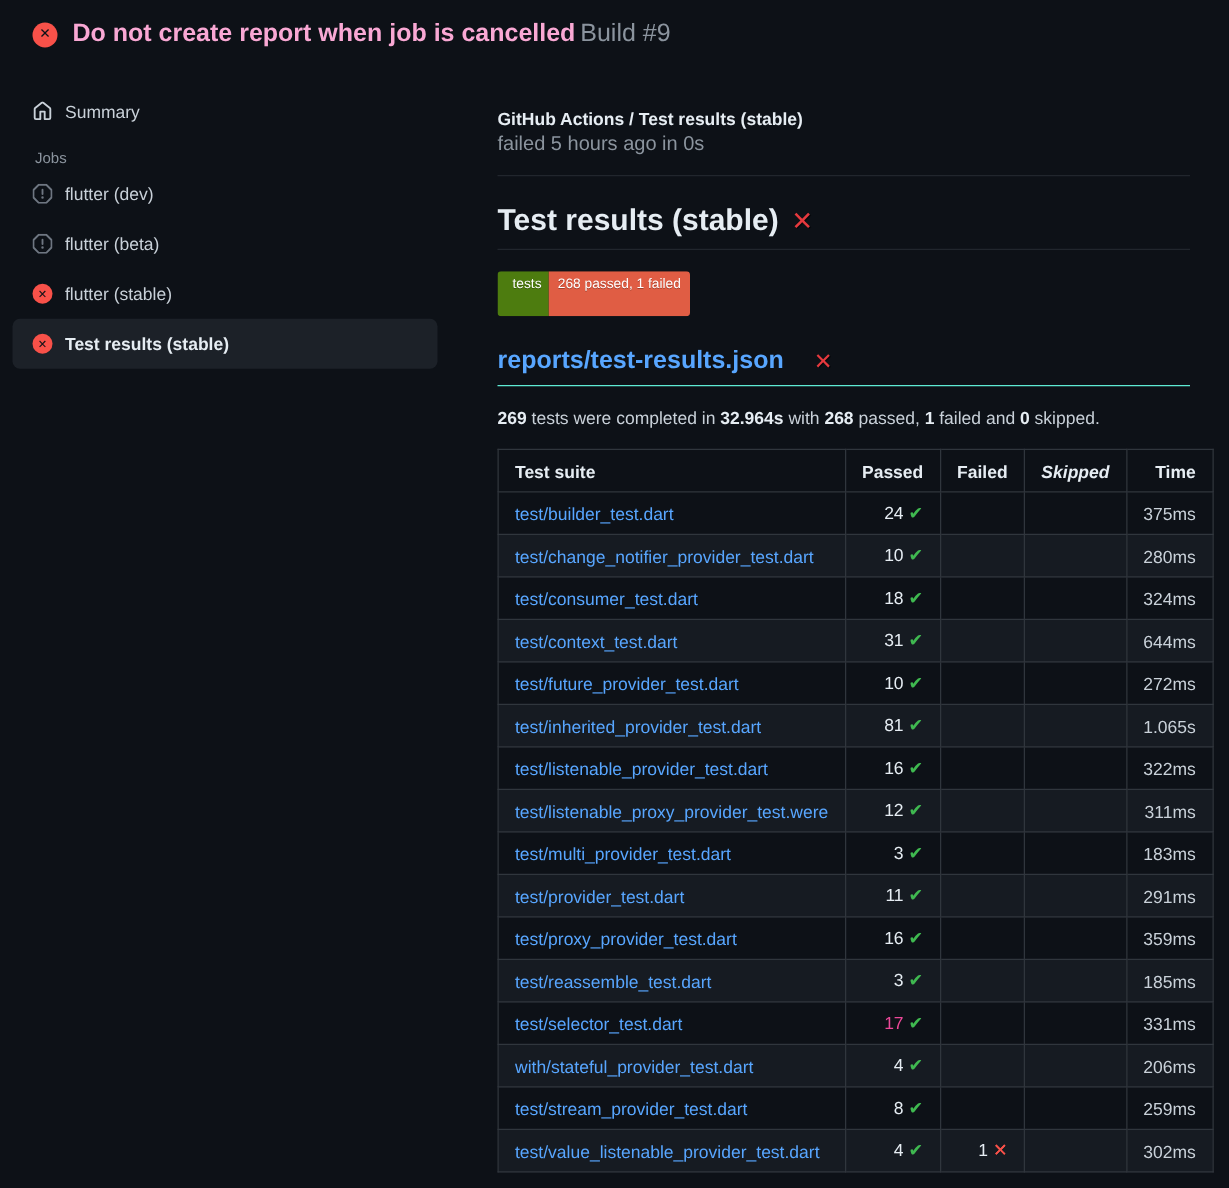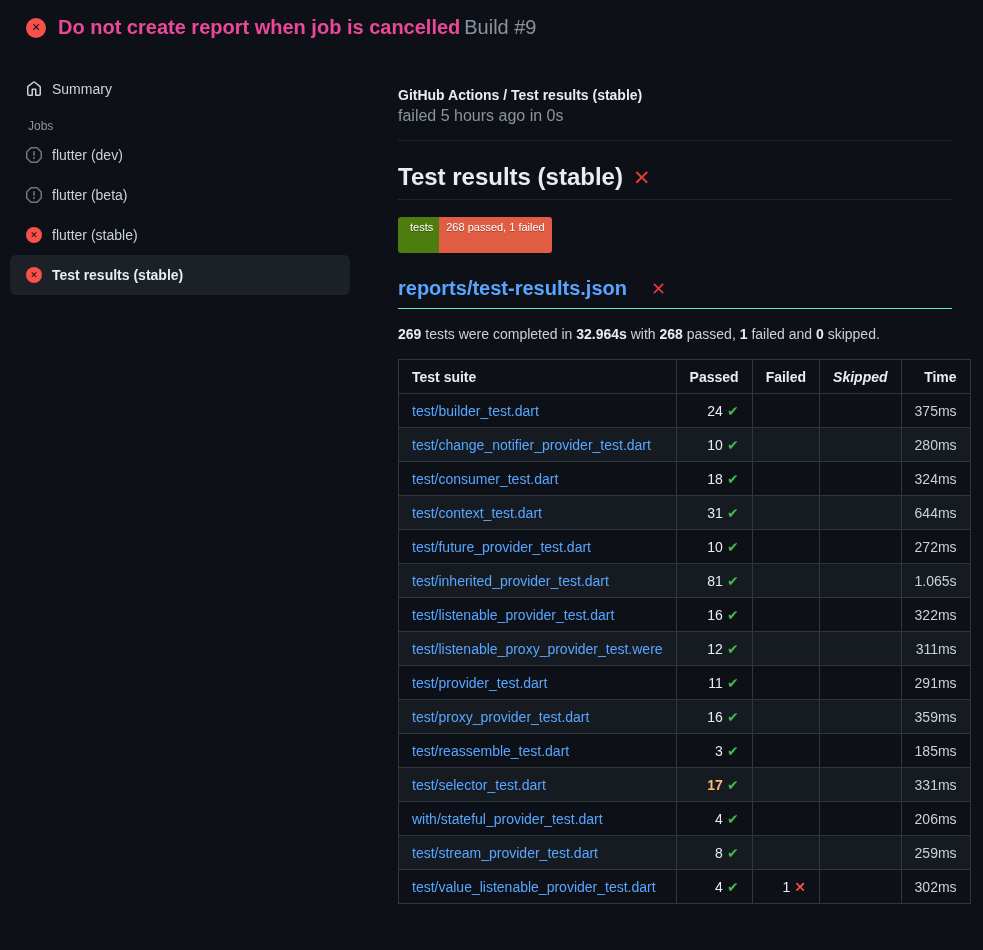--- a/index.html
+++ b/index.html
@@ -13,21 +13,21 @@
   .page-header {
     display: flex; align-items: center; gap: 12px;
     padding: 16px 24px 14px 26px;
   }
   .x-circle {
     width: 20px; height: 20px; border-radius: 50%;
     background: #f85149; color: #0d1117;
     display: inline-flex; align-items: center; justify-content: center;
     font-size: 11px; font-weight: 700; line-height: 1; flex-shrink: 0;
   }
-  .page-title { font-size: 20px; font-weight: 700; color: #ec4899; }
+  .page-title { font-size: 20px; font-weight: 700; color: #f9a8d4; }
   .build-no { font-size: 20px; font-weight: 400; color: #8b949e; }
   
   .layout { display: flex; align-items: flex-start; }
   .sidebar { width: 398px; flex-shrink: 0; padding: 16px 48px 0 10px; }
   .side-item {
     display: flex; align-items: center; gap: 10px;
     height: 40px; padding: 0 8px 0 16px; border-radius: 6px;
     cursor: pointer; color: #c9d1d9; font-size: 14px;
   }
   .side-item.selected { background: #1c2128; font-weight: 700; color: #e6edf3; }
@@ -222,20 +222,27 @@
             <td class="col-time num-cell">322ms</td>
           </tr>
           <tr>
             <td class="col-suite"><a>test/listenable_proxy_provider_test.were</a></td>
             <td class="col-passed num-cell"><span style="color: rgb(230, 237, 243);">12</span><span class="check-mark">✔</span></td>
             <td class="col-failed num-cell"></td>
             <td class="col-skipped num-cell"></td>
             <td class="col-time num-cell">311ms</td>
           </tr>
           <tr>
+            <td class="col-suite"><a>test/multi_provider_test.dart</a></td>
+            <td class="col-passed num-cell"><span style="color: rgb(230, 237, 243);">3</span><span class="check-mark">✔</span></td>
+            <td class="col-failed num-cell"></td>
+            <td class="col-skipped num-cell"></td>
+            <td class="col-time num-cell">183ms</td>
+          </tr>
+          <tr>
             <td class="col-suite"><a>test/provider_test.dart</a></td>
             <td class="col-passed num-cell"><span style="color: rgb(230, 237, 243);">11</span><span class="check-mark">✔</span></td>
             <td class="col-failed num-cell"></td>
             <td class="col-skipped num-cell"></td>
             <td class="col-time num-cell">291ms</td>
           </tr>
           <tr>
             <td class="col-suite"><a>test/proxy_provider_test.dart</a></td>
             <td class="col-passed num-cell"><span style="color: rgb(230, 237, 243);">16</span><span class="check-mark">✔</span></td>
             <td class="col-failed num-cell"></td>
@@ -244,21 +251,21 @@
           </tr>
           <tr>
             <td class="col-suite"><a>test/reassemble_test.dart</a></td>
             <td class="col-passed num-cell"><span style="color: rgb(230, 237, 243);">3</span><span class="check-mark">✔</span></td>
             <td class="col-failed num-cell"></td>
             <td class="col-skipped num-cell"></td>
             <td class="col-time num-cell">185ms</td>
           </tr>
           <tr>
             <td class="col-suite"><a>test/selector_test.dart</a></td>
-            <td class="col-passed num-cell"><span style="color: #fdba74; font-weight: bold;">17</span><span class="check-mark">✔</span></td>
+            <td class="col-passed num-cell"><span style="color: #ec4899;">17</span><span class="check-mark">✔</span></td>
             <td class="col-failed num-cell"></td>
             <td class="col-skipped num-cell"></td>
             <td class="col-time num-cell">331ms</td>
           </tr>
           <tr>
             <td class="col-suite"><a>with/stateful_provider_test.dart</a></td>
             <td class="col-passed num-cell"><span style="color: rgb(230, 237, 243);">4</span><span class="check-mark">✔</span></td>
             <td class="col-failed num-cell"></td>
             <td class="col-skipped num-cell"></td>
             <td class="col-time num-cell">206ms</td>

